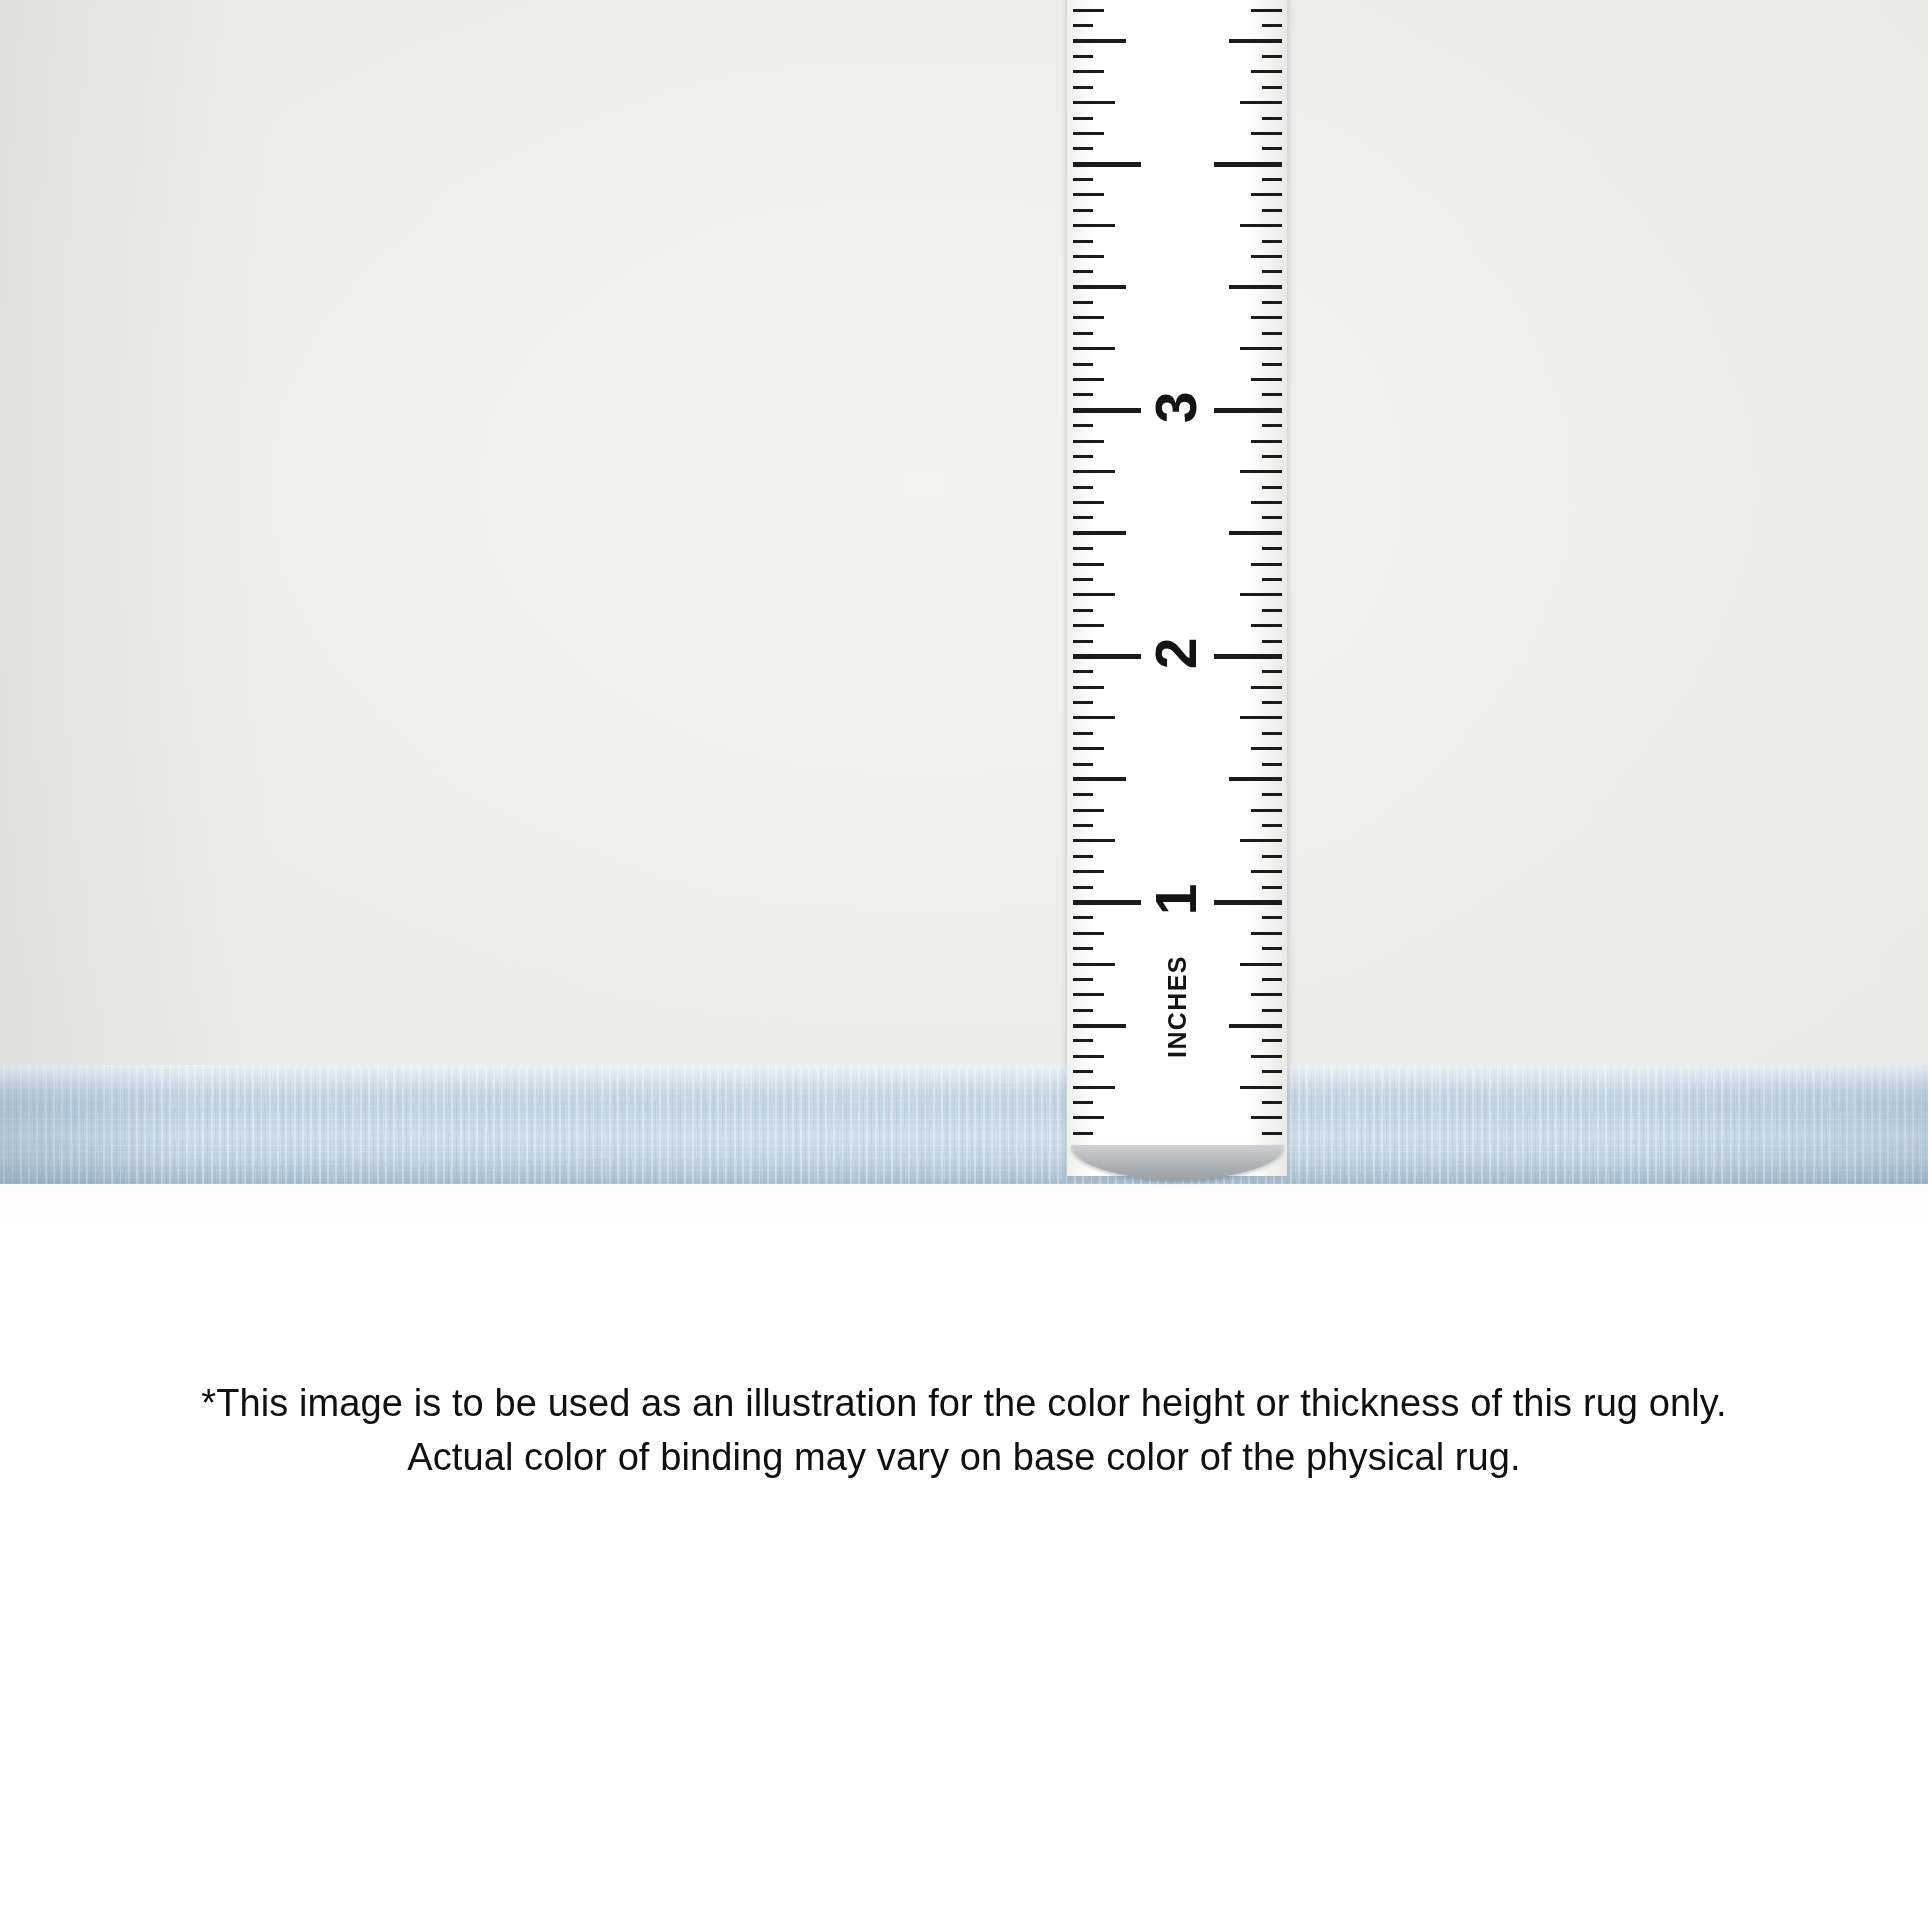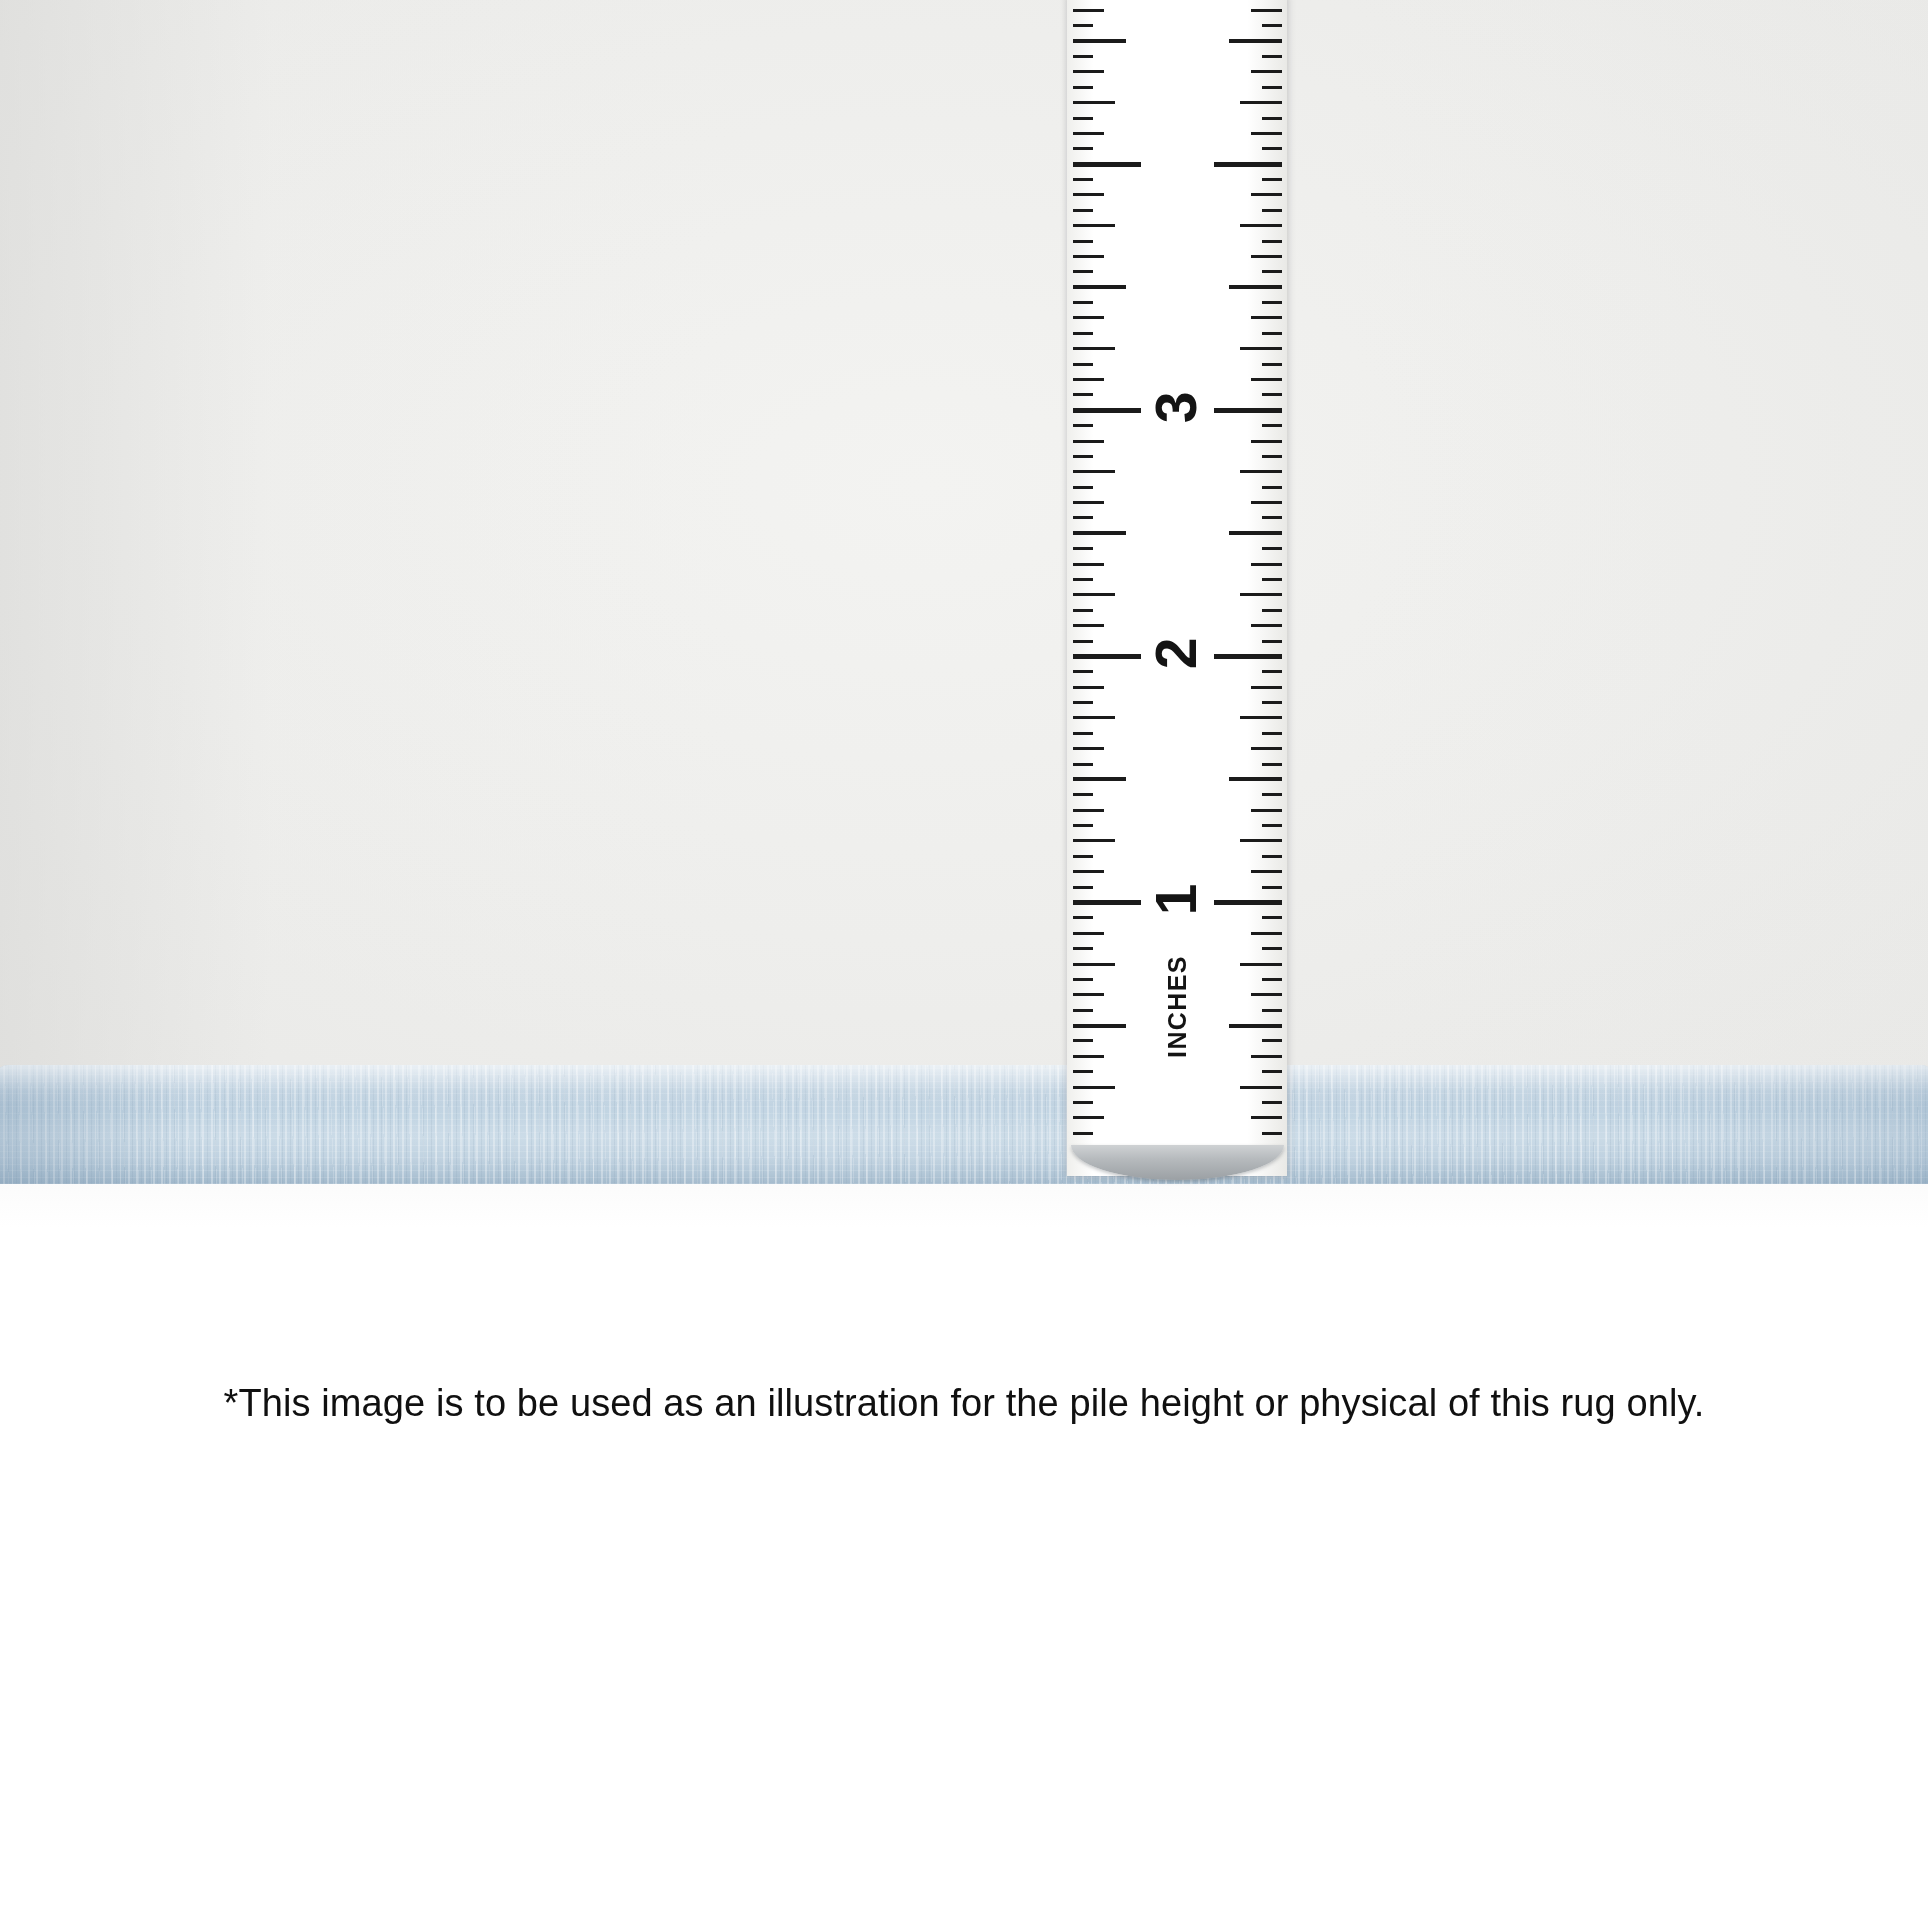--- a/index.html
+++ b/index.html
@@ -414,17 +414,18 @@
           <div class="tape-num" style="left: 73px; top: 629px; width: 73px; text-align: center;">2</div>
           <div class="tape-num" style="left: 73px; top: 383px; width: 73px; text-align: center;">3</div>
           <div class="tape-label" style="left: 37px; top: 996px; width: 147px; text-align: center;">INCHES</div>
         </div>
     </div>
     <div class="tape-tip"></div>
 
   </div>
 
   <div class="caption">
-    <span class="line">*This image is to be used as an illustration for the pile height or physical of this rug only.</span>
+    <span class="line">*This image is to be used as an illustration for the color height or thickness of this rug only.</span>
+    <span class="line">Actual color of binding may vary on base color of the physical rug.</span>
   </div>
 
 </div>
 
 
 </body></html>

